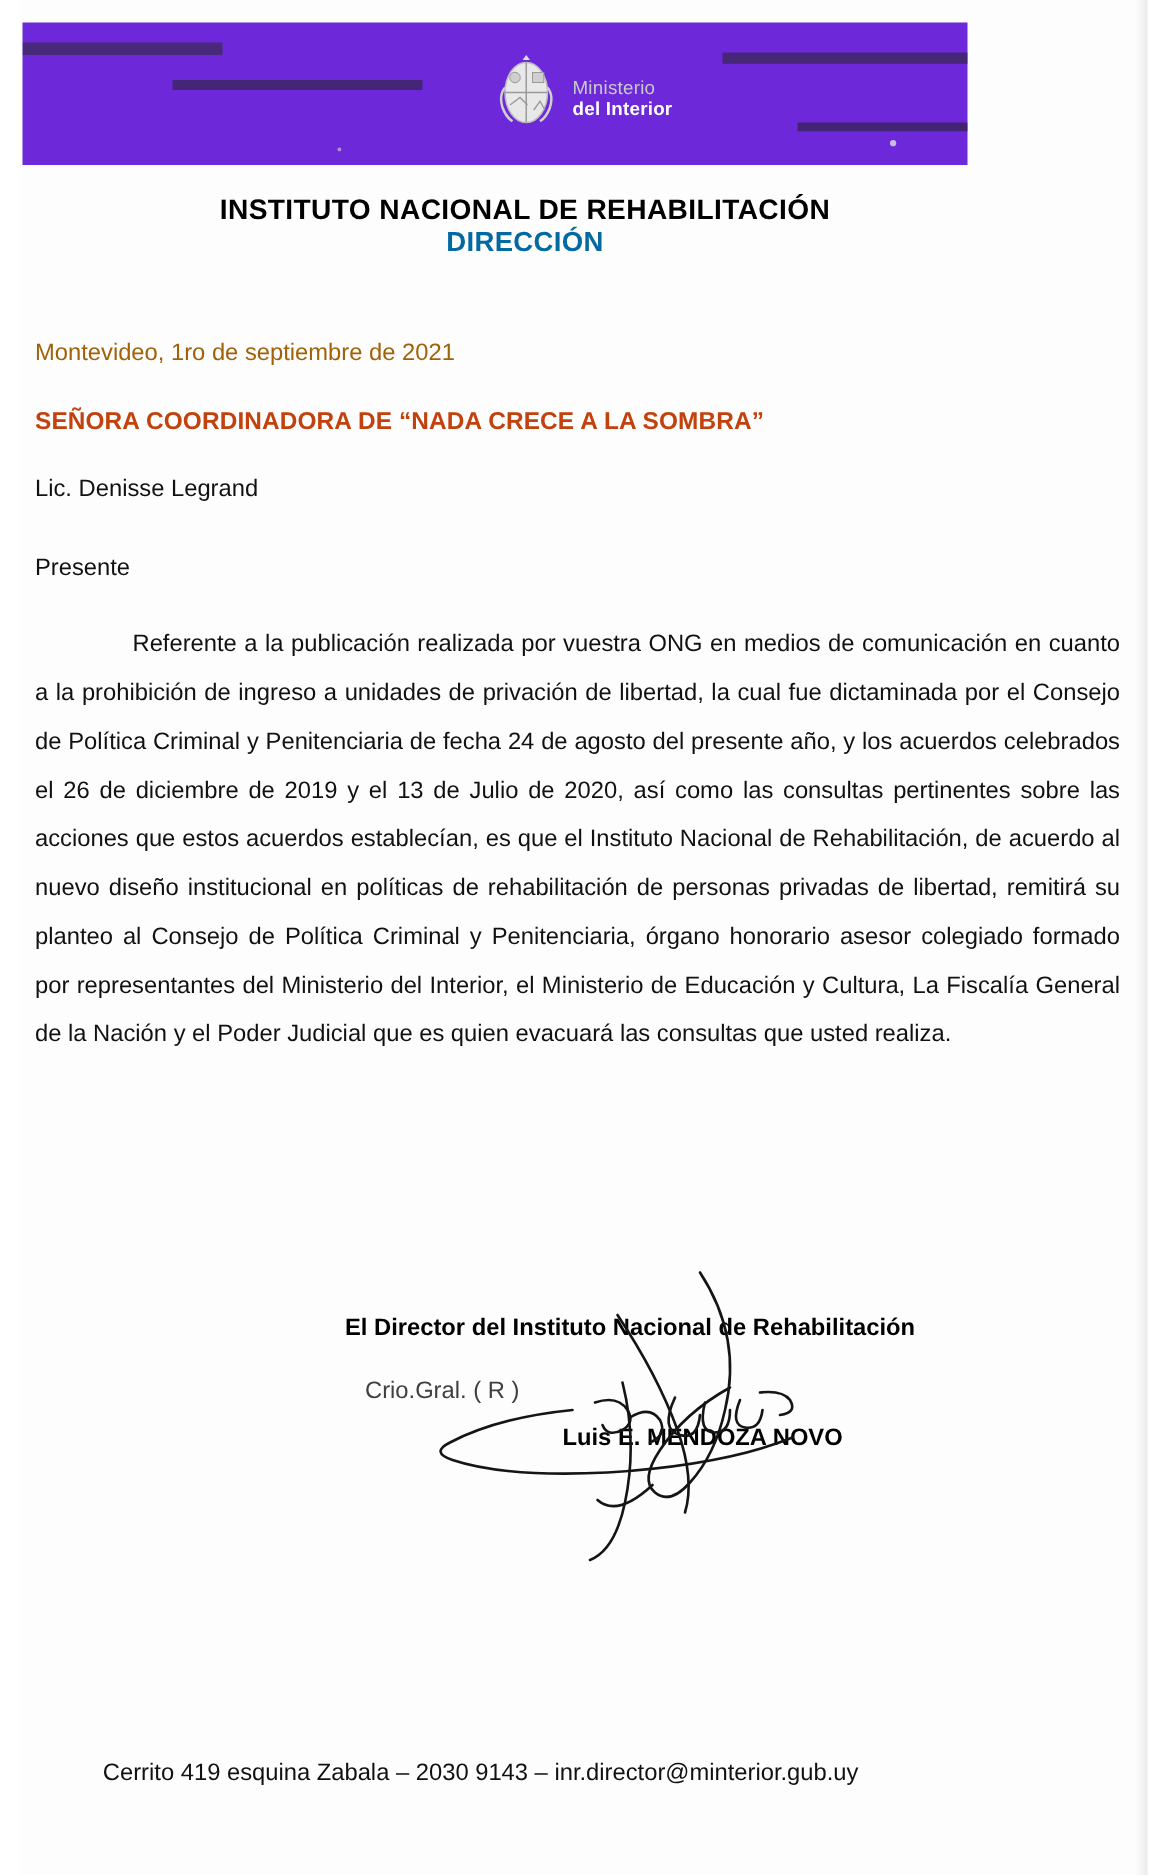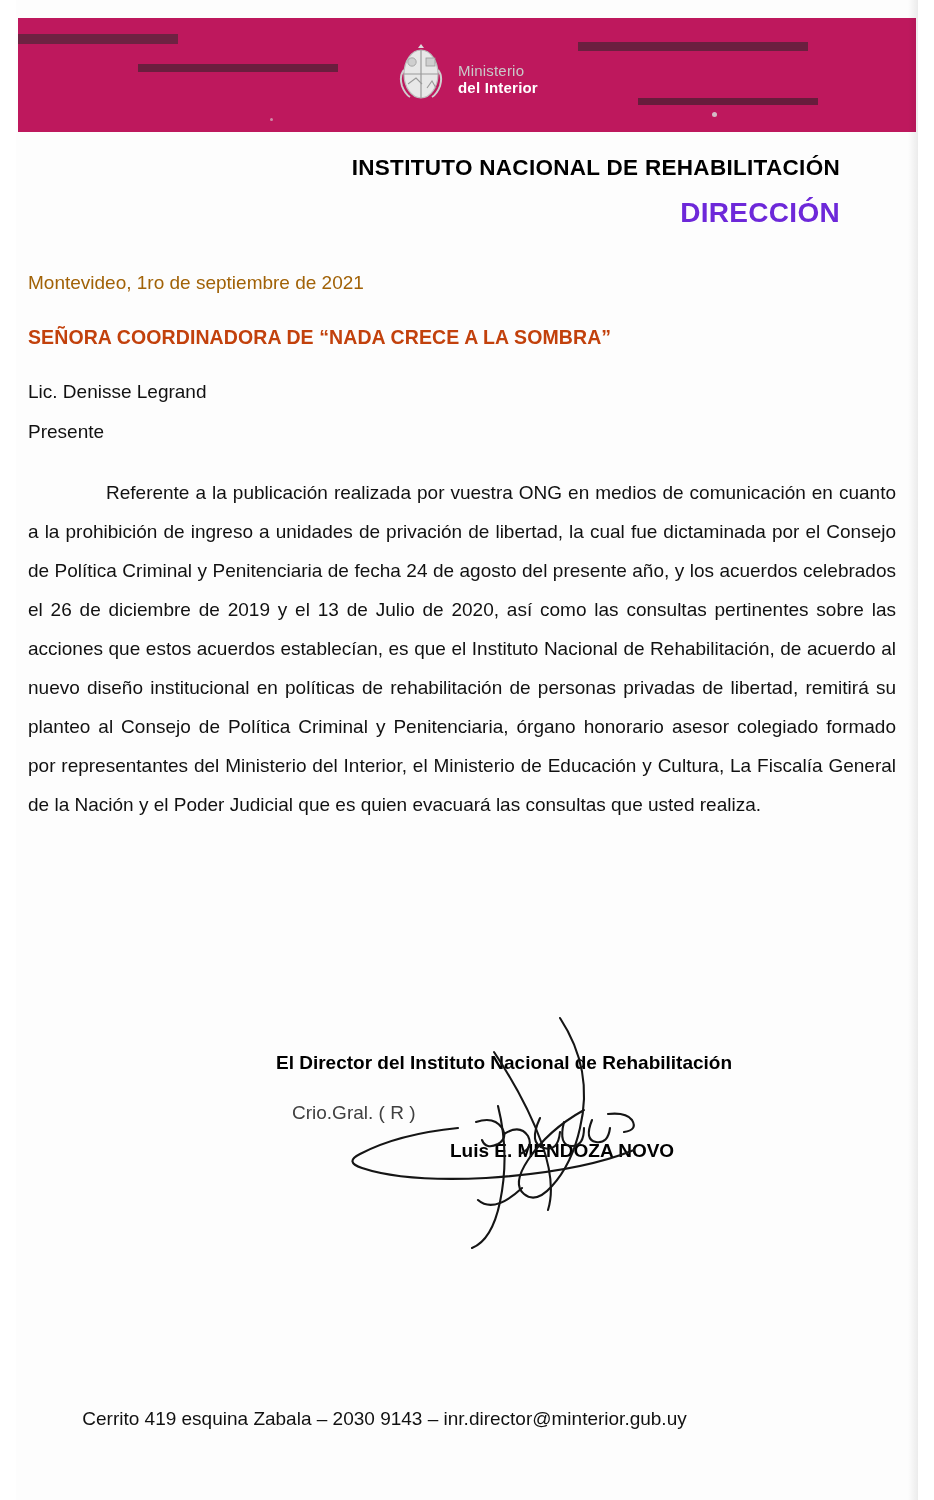--- a/index.html
+++ b/index.html
@@ -21,23 +21,23 @@
     width: 934px;
     height: 1500px;
     background: #fdfdfd;
   }
 
   
   .letterhead {
     position: absolute;
     top: 18px;
     left: 18px;
-    width: 898px;
+    width: 756px;
     height: 114px;
-    background: #be185d;
+    background: #6d28d9;
     overflow: hidden;
   }
   .letterhead .noise1,
   .letterhead .noise2,
   .letterhead .noise3,
   .letterhead .noise4 {
     position: absolute;
     background: #2c2c2c;
     opacity: .55;
   }
@@ -87,34 +87,33 @@
     font-weight: bold;
     letter-spacing: .2px;
   }
 
   
   .title-block {
     position: absolute;
     top: 155px;
     left: 0;
     width: 840px;
-    text-align: right;
+    text-align: center;
   }
   .title-1 {
     font-size: 22.5px;
     font-weight: bold;
     letter-spacing: .3px;
     color: #000;
   }
   .title-2 {
-    font-size: 28px;
+    font-size: 22px;
     font-weight: bold;
     letter-spacing: .3px;
-    margin-top: 16px;
-    color: #6d28d9;
+    color: #0369a1;
   }
 
   
   .content {
     position: absolute;
     left: 28px;
     top: 272px;
     width: 868px;
   }
   .date-line {
@@ -128,21 +127,21 @@
     font-size: 19.5px;
     font-weight: bold;
     letter-spacing: .1px;
     color: #c2410c;
   }
   .recipient {
     margin-top: 32px;
     font-size: 19px;
   }
   .present {
-    margin-top: 18px;
+    margin-top: 41px;
     font-size: 19px;
   }
 
   .body-text {
     margin-top: 30px;
     font-size: 19px;
     line-height: 39px;
     text-align: justify;
     text-justify: inter-word;
     color: #111;

